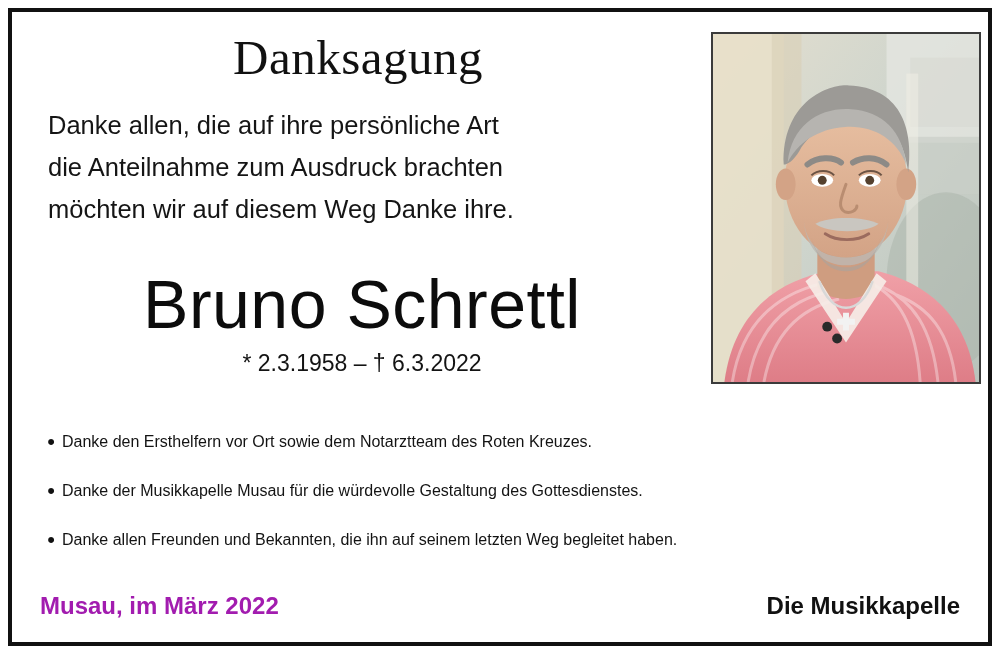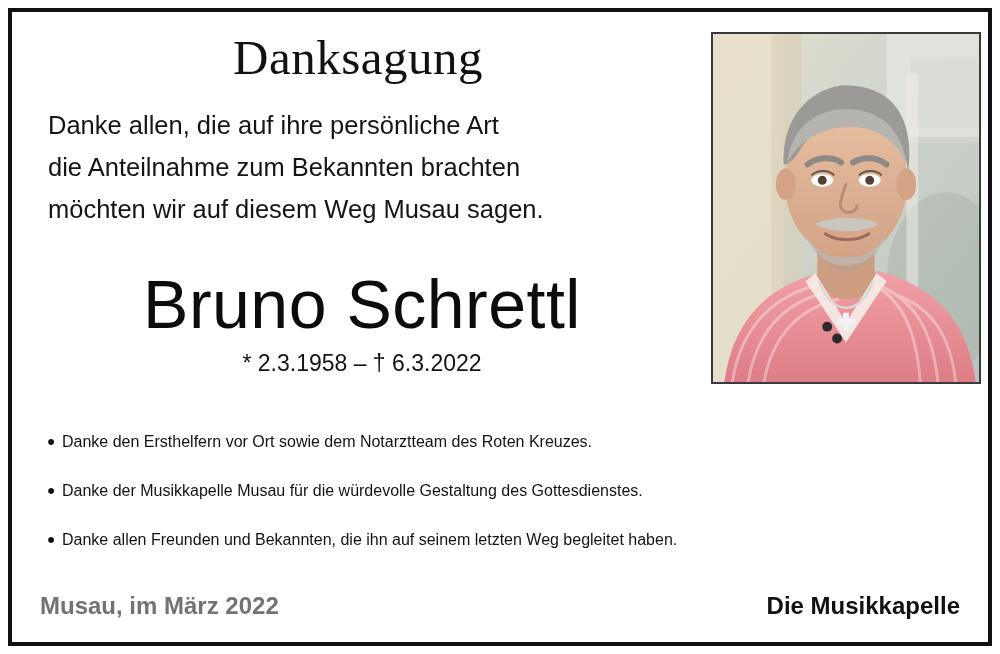--- a/index.html
+++ b/index.html
@@ -142,41 +142,41 @@
     left: 28px;
     right: 28px;
     bottom: 22px;
     display: flex;
     justify-content: space-between;
     align-items: baseline;
   }
   .footer-left {
     font-size: 24px;
     font-weight: bold;
-    color: #737373;
+    color: #a21caf;
   }
   .footer-right {
     font-size: 24px;
     font-weight: bold;
     color: #111111;
   }
 </style>
 </head>
 <body>
 
 <div class="page">
   <div class="frame">
     <div class="inner">
 
       <div class="headline">Danksagung</div>
 
       <div class="thanks-block">
         <div>Danke allen, die auf ihre persönliche Art</div>
-        <div>die Anteilnahme zum Bekannten brachten</div>
-        <div>möchten wir auf diesem Weg Musau sagen.</div>
+        <div>die Anteilnahme zum Ausdruck brachten</div>
+        <div>möchten wir auf diesem Weg Danke ihre.</div>
       </div>
 
       <div class="name">Bruno Schrettl</div>
       <div class="dates">* 2.3.1958 – † 6.3.2022</div>
 
       <div class="portrait">
         <svg viewBox="0 0 270 352" preserveAspectRatio="xMidYMid slice">
           <defs>
             <linearGradient id="bgGrad" x1="0" y1="0" x2="1" y2="1">
               <stop offset="0%" stop-color="#e4dfcf"></stop>

